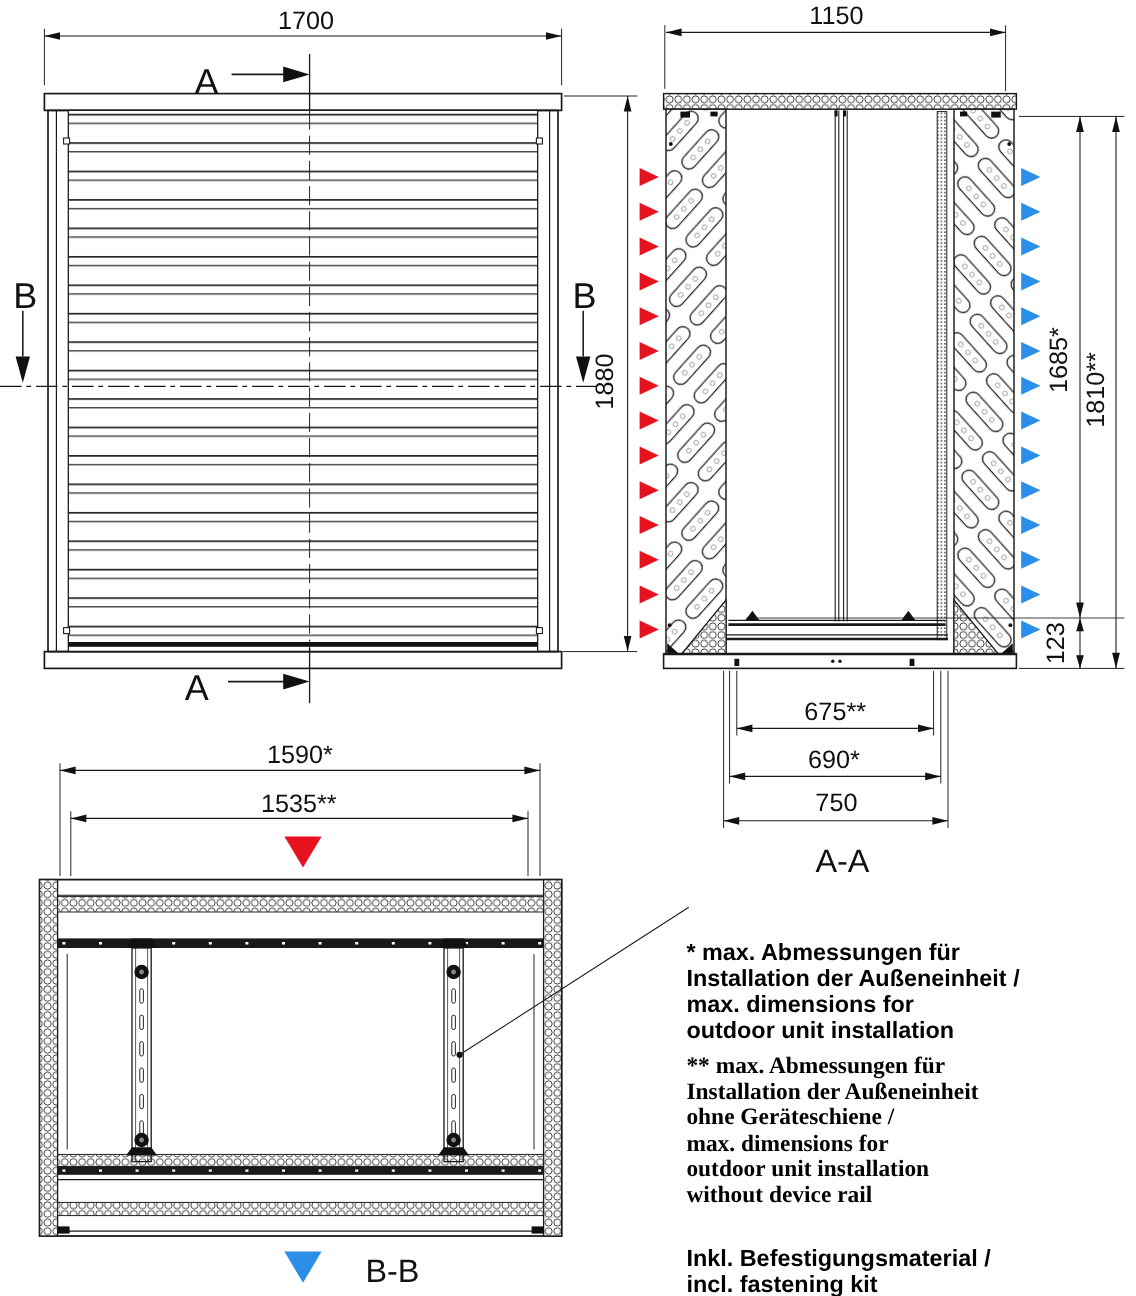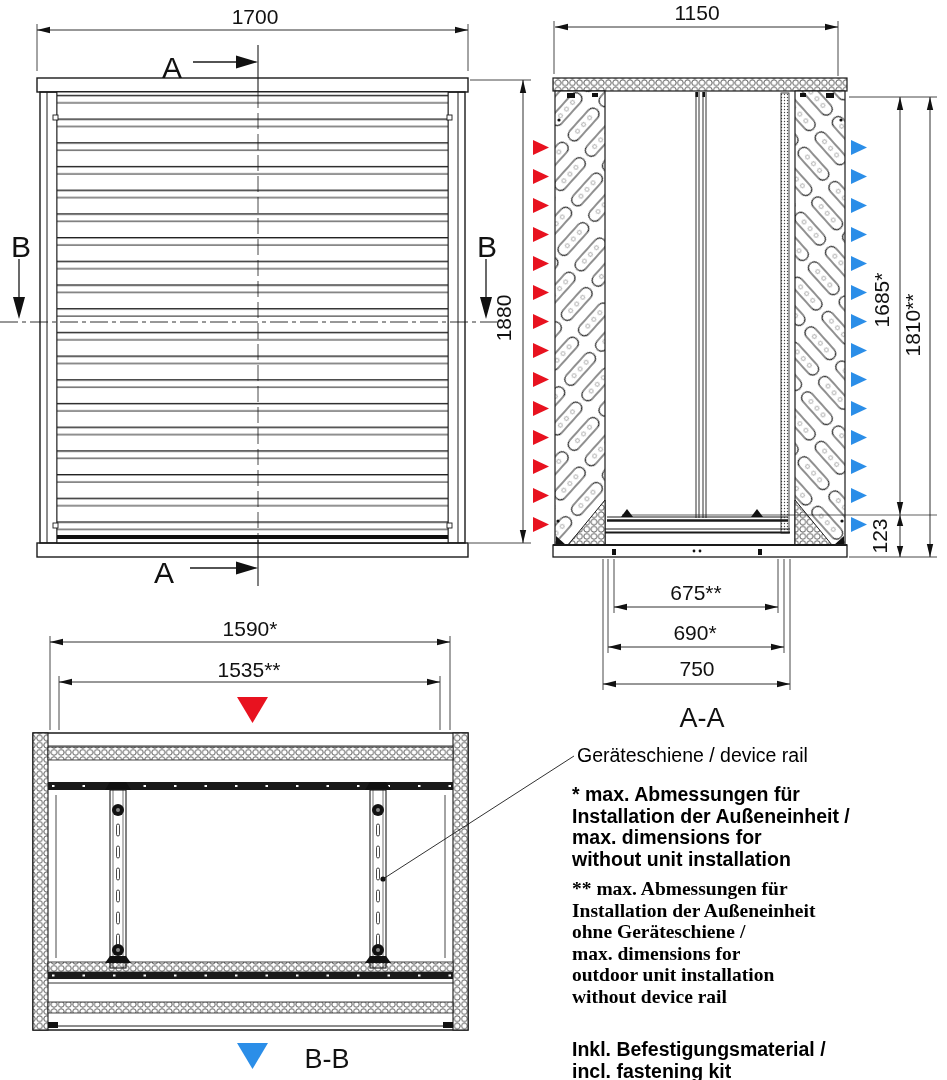--- a/index.html
+++ b/index.html
@@ -328,25 +328,24 @@
   <polygon points="237,1043 268,1043 252.5,1069" fill="var(--exhaust-arrow, #2b8ee8)"></polygon>
   <text class="seclabel" x="327" y="1068" text-anchor="middle">B-B</text>
 
   <g>
     <circle cx="383" cy="879" r="2.6" fill="#111"></circle>
     <line x1="383" y1="879" x2="574" y2="756" stroke="#1a1a1a" stroke-width="0.9"></line>
   </g>
 </svg>
 
 
-<div class="note plain" style="left:577px;top:744px;">Geräteschiene / device rail</div>
 <div class="note bold" style="left:572px;top:784px;">* max. Abmessungen für
 Installation der Außeneinheit /
 max. dimensions for
-without unit installation</div>
+outdoor unit installation</div>
 <div class="note bold" style="left:572px;top:878px;font-family:Liberation Serif, serif;">** max. Abmessungen für
 Installation der Außeneinheit
 ohne Geräteschiene /
 max. dimensions for
 outdoor unit installation
 without device rail</div>
 <div class="note bold" style="left:572px;top:1018px;margin-top:21px;">Inkl. Befestigungsmaterial /
 incl. fastening kit</div>
 
 </div>

